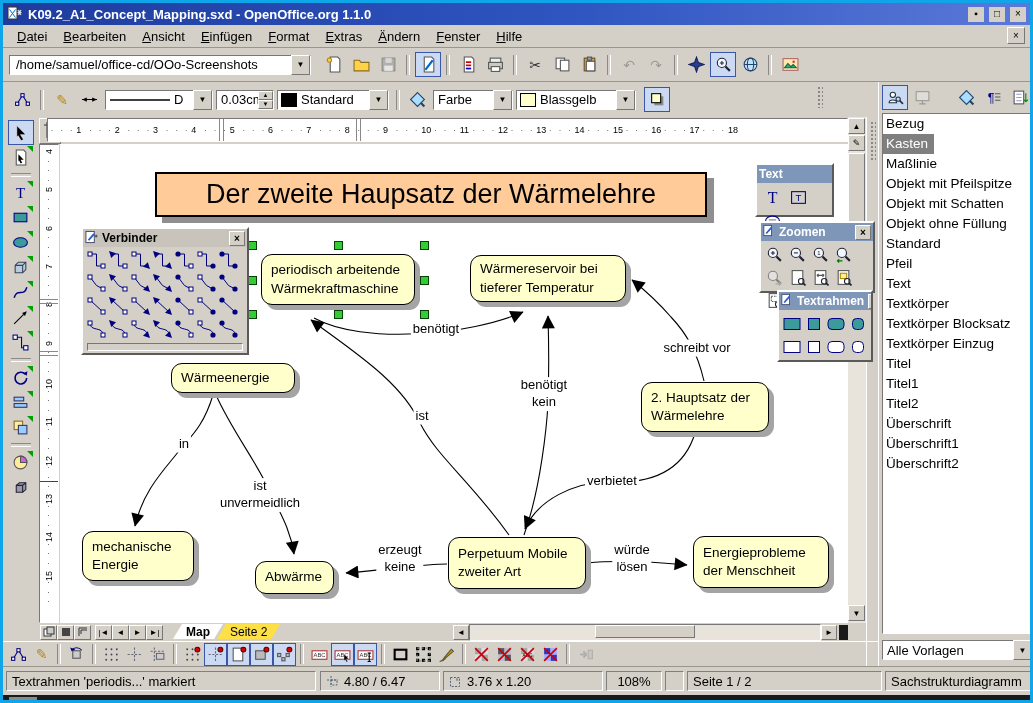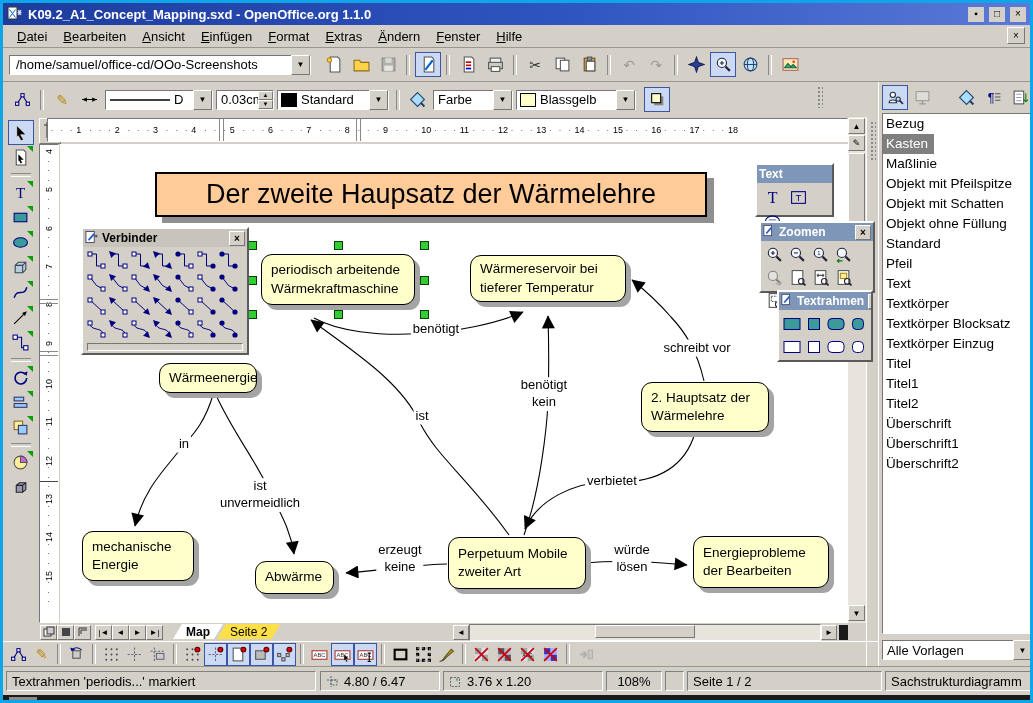--- a/index.html
+++ b/index.html
@@ -549,30 +549,30 @@
         <path class="conn" d="M692 430 C680 470 645 480 610 479 C570 478 534 498 522 526" marker-end="url(#arr)"></path>
         <path class="conn" d="M444 561 C420 561 392 566 343 570" marker-end="url(#arr)"></path>
         <path class="conn" d="M584 560 C615 557 652 559 684 562" marker-end="url(#arr)"></path>
       </svg>
       <div id="titlebox" style="left:152px;top:169px;width:548px;height:41px;">Der zweite Haupsatz der Wärmelehre</div>
       <div id="node-host">
           <div class="node" style="left: 258px; top: 251px; width: 154px; height: 51px;">periodisch arbeitende
 Wärmekraftmaschine</div>
           <div class="node" style="left: 467px; top: 252px; width: 156px; height: 47px;">Wärmereservoir bei
 tieferer Temperatur</div>
-          <div class="node" style="left: 156px; top: 360px; width: 98px; height: 30px;">Wärmeenergie</div>
+          <div class="node" style="left: 168px; top: 360px; width: 124px; height: 30px;">Wärmeenergie</div>
           <div class="node" style="left: 638px; top: 379px; width: 128px; height: 50px;">2. Hauptsatz der
 Wärmelehre</div>
           <div class="node" style="left: 79px; top: 528px; width: 112px; height: 50px;">mechanische
 Energie</div>
           <div class="node" style="left: 252px; top: 558px; width: 79px; height: 33px;">Abwärme</div>
           <div class="node" style="left: 445px; top: 534px; width: 138px; height: 52px;">Perpetuum Mobile
 zweiter Art</div>
           <div class="node" style="left: 690px; top: 533px; width: 136px; height: 52px;">Energieprobleme
-der Bearbeiten</div>
+der Menschheit</div>
         </div>
       <div id="label-host">
           <div class="elabel" style="left: 433px; top: 326px;">benötigt</div>
           <div class="elabel" style="left: 694px; top: 317px; margin-top: 28px;">schreibt vor</div>
           <div class="elabel" style="left: 541px; top: 391px;">benötigt
 kein</div>
           <div class="elabel" style="left: 419px; top: 413px;">ist</div>
           <div class="elabel" style="left: 181px; top: 441px; text-align: right;">in</div>
           <div class="elabel" style="left: 257px; top: 492px;">ist
 unvermeidlich</div>

